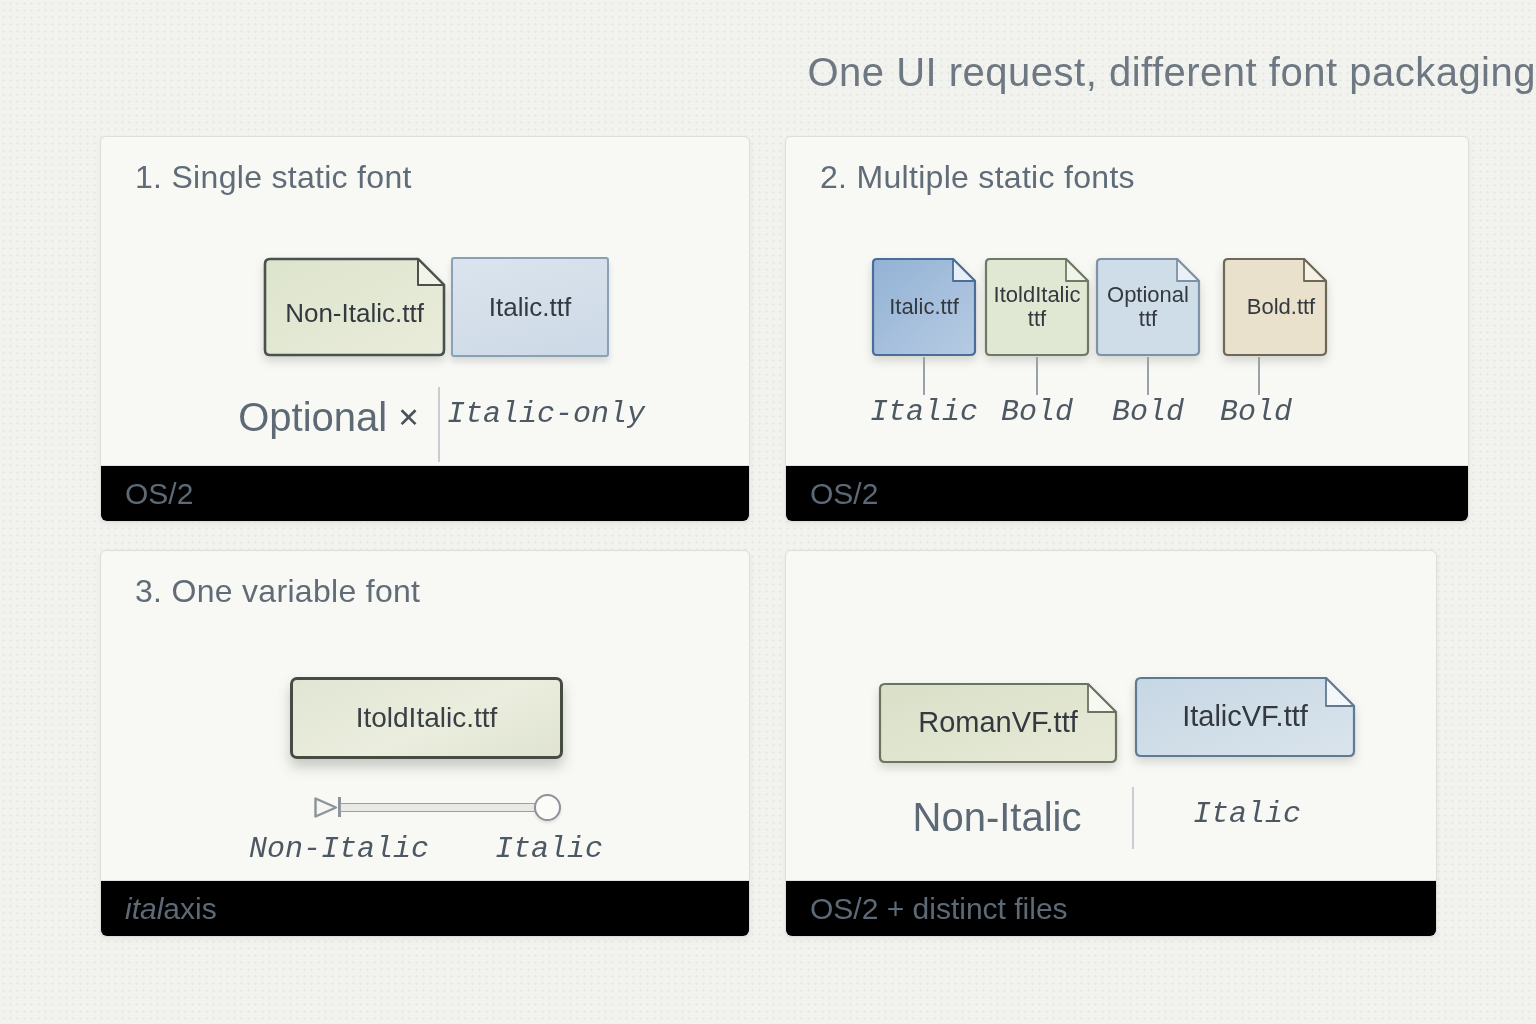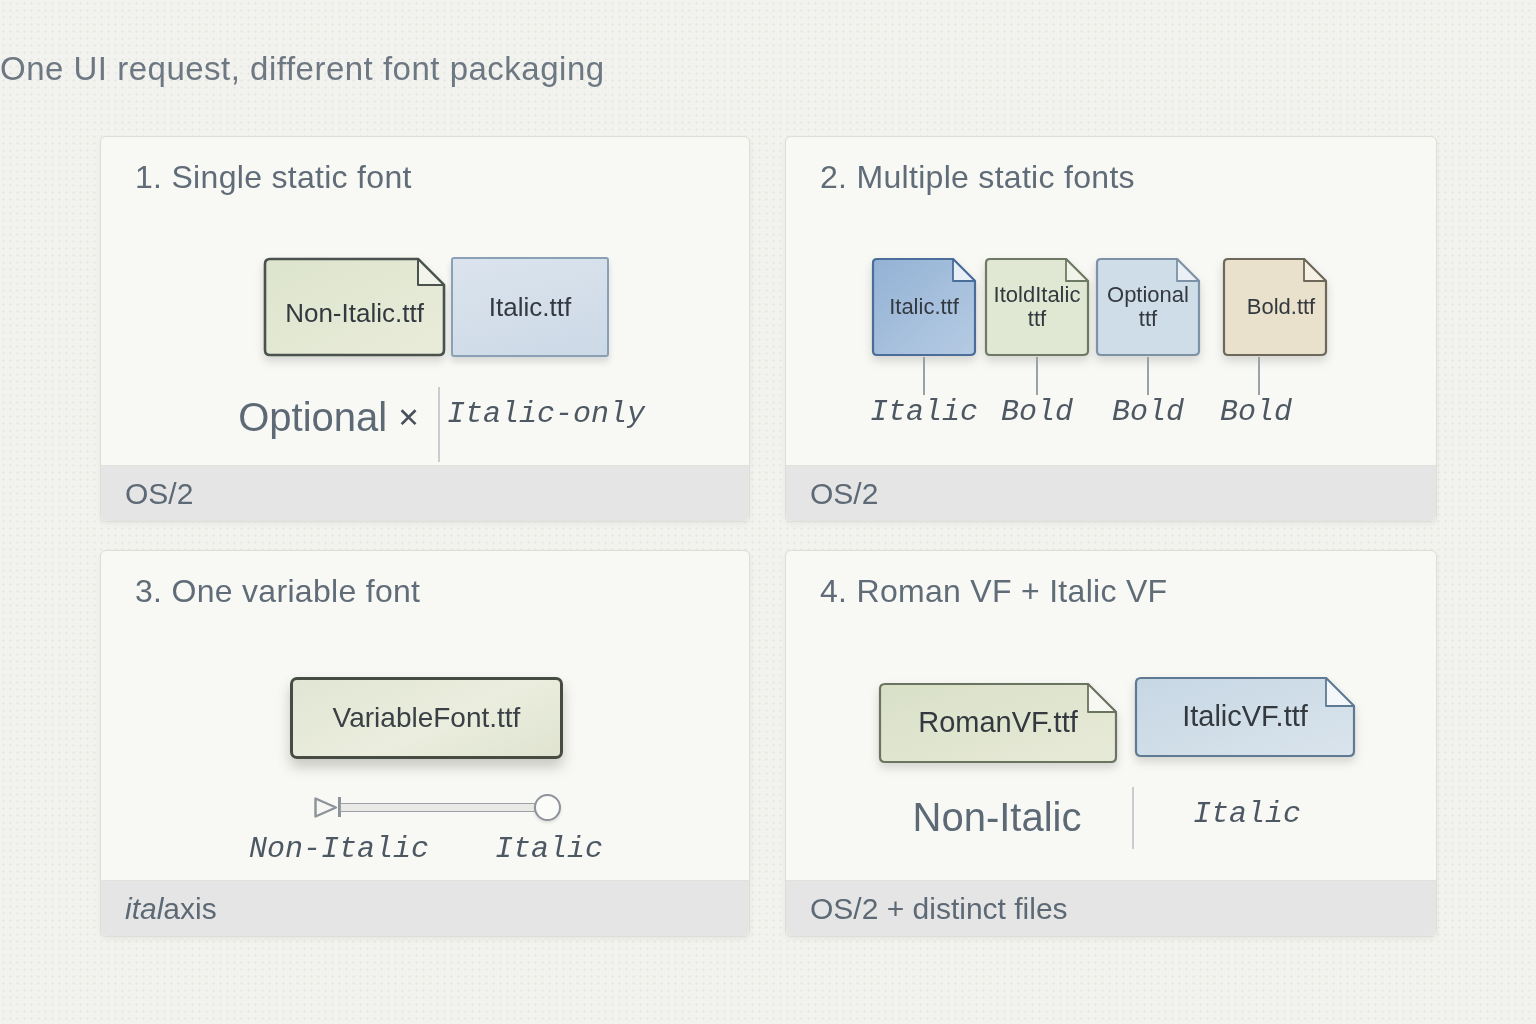--- a/index.html
+++ b/index.html
@@ -7,40 +7,40 @@
     width:1536px;height:1024px;overflow:hidden;
     background-color:#f2f2ee;
     background-image:radial-gradient(rgba(175,175,163,0.14) 1px, transparent 1.3px);
     background-size:7px 7px;
     font-family:"Liberation Sans", sans-serif;
     position:relative;
     color:#5d6a76;
   }
   .stage{position:absolute;inset:0;}
   .main-title{
-    position:absolute;left:0;right:0;top:50px;text-align:left;
-    font-size:33px;color:#6d7883;letter-spacing:0.5px;font-weight:400;
+    position:absolute;left:0;right:0;top:50px;text-align:right;
+    font-size:40px;color:#6d7883;letter-spacing:0.5px;font-weight:400;
   }
   .panel{
     position:absolute;background:#f8f8f5;border:1px solid #dedeD9;
     border-radius:6px;box-shadow:0 2px 5px rgba(90,95,85,0.07);
   }
   .panel-1{left:100px;top:136px;width:648px;height:384px;}
-  .panel-2{left:785px;top:136px;width:650px;height:384px;}
+  .panel-2{left:785px;top:136px;width:650px;height:384px;padding-left:32px;}
   .panel-3{left:100px;top:550px;width:648px;height:385px;}
   .panel-4{left:785px;top:550px;width:650px;height:385px;}
   .panel-heading{
     position:absolute;left:34px;top:22px;font-size:32px;color:#606c78;
     letter-spacing:0.3px;white-space:nowrap;
   }
   .panel-footer{
     position:absolute;left:0;right:0;bottom:0;height:56px;
     border-top:1px solid #e2e2dc;display:flex;align-items:center;
     padding-left:24px;box-sizing:border-box;font-size:30px;color:#5d6a76;
-    border-radius:0 0 6px 6px;background:#e5e5e5;
+    border-radius:0 0 6px 6px;background:#000000;
   }
   .file{position:absolute;filter:drop-shadow(0 5px 5px rgba(85,90,78,0.22));}
   .file svg{position:absolute;left:0;top:0;}
   .file-label{
     position:absolute;inset:0;display:flex;align-items:center;justify-content:center;
     flex-direction:column;color:#33393f;text-align:center;line-height:1.08;
   }
   .file-label.size-lg{font-size:26px;}
   .file-label.size-md{font-size:22px;}
   .file-label.size-xl{font-size:29px;}
@@ -188,41 +188,40 @@
 
     <div class="panel-footer">
       <span>OS/2</span>
     </div>
   </section>
 
   <section class="panel panel-3">
     <div class="panel-heading">3. One variable font</div>
 
     <div class="vf-box" style="left:189px;top:126px;width:273px;height:82px">
-      <span>VariableFont.ttf</span>
+      <span>ItoldItalic.ttf</span>
     </div>
 
     <svg class="slider-tri" style="left:212px;top:245px" width="26" height="23" viewBox="0 0 26 23">
       <polygon points="2.5,2.5 23,11.5 2.5,20.5" fill="#f6f6f3" stroke="#8d939a" stroke-width="2.4" stroke-linejoin="round"></polygon>
     </svg>
     <div class="slider-tick" style="left:237px;top:246px"></div>
     <div class="slider-track" style="left:239px;top:252px;width:208px"></div>
     <div class="slider-handle" style="left:433px;top:243px"></div>
 
     <div class="centered serif-i" style="left:238px;top:281px">Non-Italic</div>
     <div class="centered serif-i" style="left:448px;top:281px">Italic</div>
 
     <div class="panel-footer">
       <span class="serif-i" style="font-family:'Liberation Sans',sans-serif;font-size:30px;color:#5d6a76">ital</span>
         <span> axis</span>
     </div>
   </section>
 
   <section class="panel panel-4">
-    <div class="panel-heading">4. Roman VF + Italic VF</div>
 
     <div class="file" style="left:92px;top:131px;width:240px;height:82px">
       <svg width="240" height="82" viewBox="0 0 240 82">
         <defs>
           <linearGradient id="gRoman" x1="0" y1="0" x2="1" y2="1">
             <stop offset="0" stop-color="#d9e0c7"></stop>
               <stop offset="1" stop-color="#e7ead8"></stop>
           </linearGradient>
         </defs>
         <path d="M7,2 L210,2 L238,30 L238,75 Q238,80 233,80 L7,80 Q2,80 2,75 L2,7 Q2,2 7,2 Z" fill="url(#gRoman)" stroke="#6b7361" stroke-width="2.2" stroke-linejoin="round"></path>

